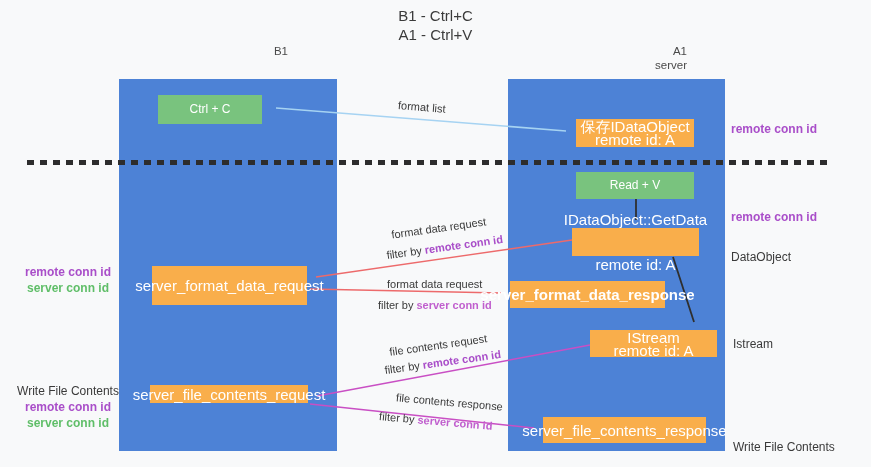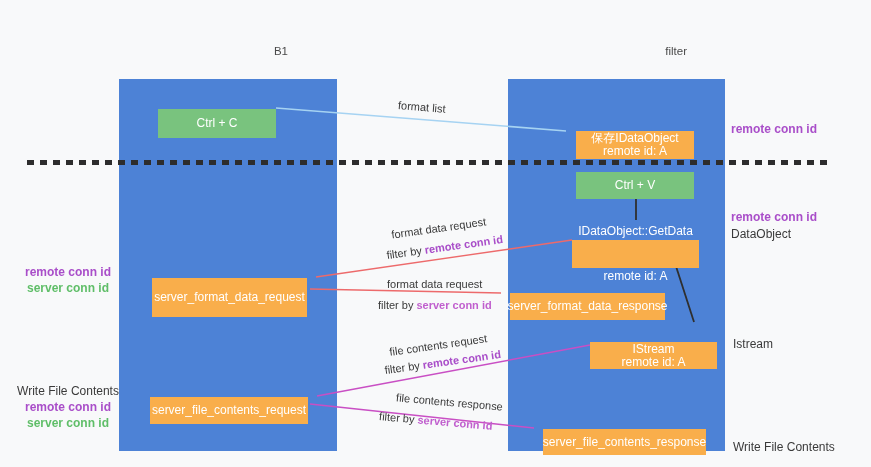--- a/index.html
+++ b/index.html
@@ -26,21 +26,21 @@
   .lifeline{position:absolute;top:79px;width:218px;height:372px;background:var(--blue);}
   .lifeline.left{left:119px;}
   .lifeline.right{left:508px;width:217px;}
 
   .dashline{position:absolute;left:27px;top:160px;width:806px;height:5px;
             background:repeating-linear-gradient(90deg,#2d2d2d 0 7px,transparent 7px 13px);}
 
   .box{position:absolute;display:flex;flex-direction:column;align-items:center;
        justify-content:center;color:#fff;text-align:center;line-height:13px;}
   .box.green{background:var(--green);font-size:12px;}
-  .box.orange{background:var(--orange);font-size:12px;margin-top:12px;}
+  .box.orange{background:var(--orange);font-size:15px;}
 
   .overlay{position:absolute;left:0;top:0;pointer-events:none;}
   .overlay path{fill:none;}
 
   .edge-label{position:absolute;font-size:11px;color:var(--ink);white-space:nowrap;
               transform-origin:center;}
   .edge-label .val{font-weight:bold;margin-left:3px;}
   .val.purple{color:var(--purple);}
   .val.purple-lt{color:var(--purple-lt);}
 
@@ -50,26 +50,31 @@
   .left-stack div{font-size:12px;line-height:16px;white-space:nowrap;}
   .left-stack .bold-purple{color:var(--purple);font-weight:bold;}
   .left-stack .bold-green{color:var(--grn-txt);font-weight:bold;}
   .left-stack .plain{color:var(--ink);}
 </style>
 </head>
 <body>
 
 <div class="stage">
 
+  <div class="title">
+    <div>B1 - Ctrl+C</div>
+    <div>A1 - Ctrl+V</div>
+  </div>
 
   <div class="col-header left">
     <div>B1</div>
   </div>
   <div class="col-header right">
-    <div>filter</div>
+    <div>A1</div>
+    <div>server</div>
   </div>
 
   <div class="lifeline left"></div>
   <div class="lifeline right"></div>
 
   <div class="dashline"></div>
 
   <svg class="overlay" width="871" height="467" viewBox="0 0 871 467">
     <defs>
       <marker id="mblue" markerWidth="10" markerHeight="8" refX="8" refY="3.5" orient="auto">
@@ -87,52 +92,52 @@
     </defs>
     <path d="M276,108 L566,131" stroke="#a6d3f2" stroke-width="1.6" marker-end="url(#mblue)"></path>
     <path d="M636,199 L636,220" stroke="#2f2f2f" stroke-width="1.8" marker-end="url(#mblack)"></path>
     <path d="M572,240 L316,277" stroke="#ed6a6b" stroke-width="1.4" marker-end="url(#mred)"></path>
     <path d="M310,289 L501,293" stroke="#ed6a6b" stroke-width="1.4" marker-end="url(#mred)"></path>
     <path d="M673,257 L694,322" stroke="#2f2f2f" stroke-width="1.8" marker-end="url(#mblack)"></path>
     <path d="M590,345 L317,396" stroke="#c94fc4" stroke-width="1.4" marker-end="url(#mmag)"></path>
     <path d="M310,404 L534,428" stroke="#c94fc4" stroke-width="1.4" marker-end="url(#mmag)"></path>
   </svg>
 
-  <div class="box green" style="left:158px;top:109px;width:118px;height:29px;">
+  <div class="box green" style="left:158px;top:95px;width:104px;height:29px;">
     <div>Ctrl + C</div>
   </div>
 
   <div class="box orange" style="left:576px;top:119px;width:118px;height:28px;">
     <div>保存IDataObject</div>
     <div>remote id: A</div>
   </div>
 
   <div class="box green" style="left:576px;top:172px;width:118px;height:27px;">
-    <div>Ctrl + V</div>
+    <div>Read + V</div>
   </div>
 
   <div class="box orange" style="left:572px;top:228px;width:127px;height:28px;gap:32px;">
     <div>IDataObject::GetData</div>
     <div>remote id: A</div>
   </div>
 
   <div class="box orange" style="left:152px;top:266px;width:155px;height:39px;">
     <div>server_format_data_request</div>
   </div>
 
-  <div class="box orange" style="left:510px;top:281px;width:155px;height:27px;">
+  <div class="box orange" style="left:510px;top:281px;width:155px;height:27px;font-weight:bold;">
     <div>server_format_data_response</div>
   </div>
 
   <div class="box orange" style="left:590px;top:330px;width:127px;height:27px;">
     <div>IStream</div>
     <div>remote id: A</div>
   </div>
 
-  <div class="box orange" style="left:150px;top:385px;width:158px;height:27px;">
+  <div class="box orange" style="left:150px;top:385px;width:158px;height:18px;">
     <div>server_file_contents_request</div>
   </div>
 
   <div class="box orange" style="left:543px;top:417px;width:163px;height:26px;">
     <div>server_file_contents_response</div>
   </div>
 
   <div class="edge-label" style="left:398px;top:101px;transform:rotate(4.5deg);">format list</div>
 
   <div class="edge-label" style="left:391px;top:222px;transform:rotate(-8deg);">format data request</div>
@@ -150,21 +155,21 @@
     <span>filter by</span><span class="val purple">remote conn id</span>
   </div>
 
   <div class="edge-label" style="left:396px;top:396px;transform:rotate(5deg);">file contents response</div>
   <div class="edge-label" style="left:379px;top:415px;transform:rotate(5deg);">
     <span>filter by</span><span class="val purple-lt">server conn id</span>
   </div>
 
   <div class="side-label bold-purple" style="left:731px;top:122px;">remote conn id</div>
   <div class="side-label bold-purple" style="left:731px;top:210px;">remote conn id</div>
-  <div class="side-label" style="left:731px;top:227px;">DataObject</div>
+  <div class="side-label" style="left:731px;top:250px;">DataObject</div>
   <div class="side-label" style="left:733px;top:337px;">Istream</div>
   <div class="side-label" style="left:733px;top:440px;">Write File Contents</div>
 
   <div class="left-stack" style="top:264px;">
     <div class="bold-purple">remote conn id</div>
     <div class="bold-green">server conn id</div>
   </div>
   <div class="left-stack" style="top:383px;">
     <div class="plain">Write File Contents</div>
     <div class="bold-purple">remote conn id</div>

